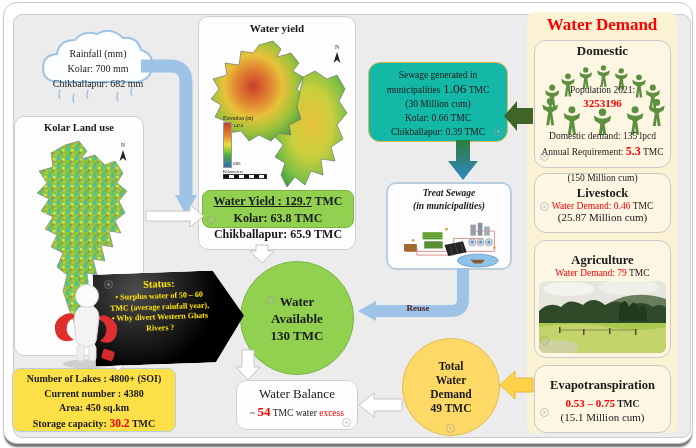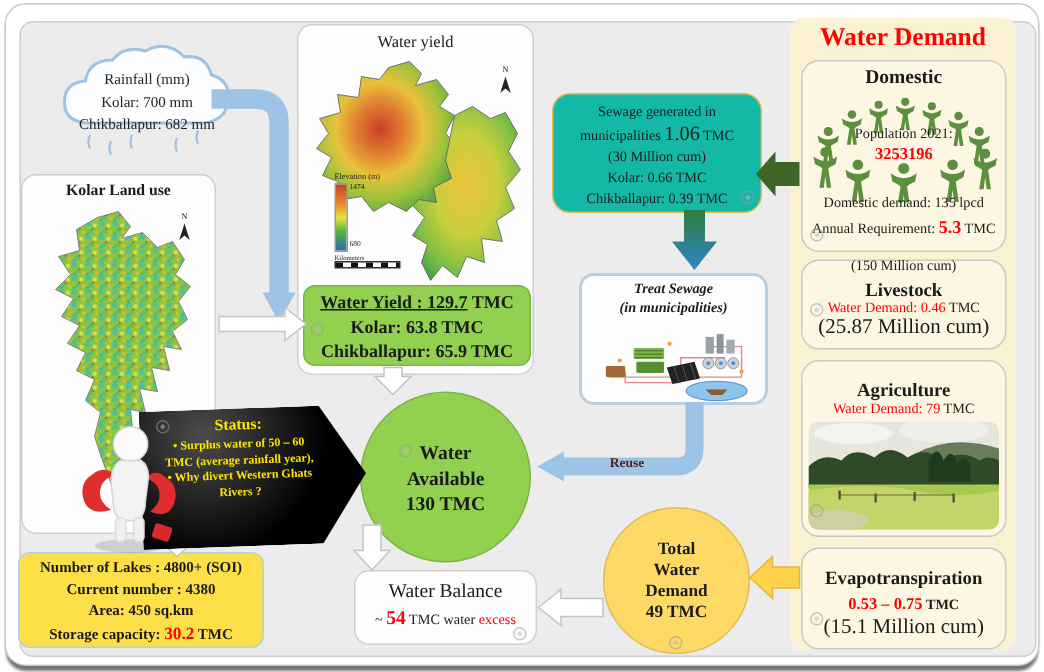--- a/index.html
+++ b/index.html
@@ -15,35 +15,35 @@
   
   #rain{left:28px;top:20px;width:140px;height:102px;z-index:2;}
   #rain svg{position:absolute;left:0;top:0;}
   #rain .txt{position:absolute;left:-8px;top:26px;width:156px;font-size:10px;line-height:15px;color:#222;}
   
   #landuse{left:14px;top:116px;width:130px;height:240px;}
   #landuse .ttl{font-size:10.5px;font-weight:bold;padding-top:5px;}
   #landuse svg.map{position:absolute;left:6px;top:22px;}
   
   #yieldpanel{left:198px;top:16px;width:158px;height:234px;}
-  #yieldpanel .ttl{font-size:11px;font-weight:normal;padding-top:5px;}
+  #yieldpanel .ttl{font-size:11px;font-weight:bold;padding-top:5px;}
   #yieldpanel svg.map{position:absolute;left:4px;top:22px;}
   .legend{position:absolute;left:24px;top:98px;width:46px;z-index:3;}
   .legend .lt{font-size:5.5px;text-align:left;}
   .legend .bar{width:7px;height:44px;margin-top:1px;
     background:linear-gradient(#c8402a,#e8892e 30%,#e8e23a 50%,#50b43a 72%,#2f6ab8);border:0.5px solid #999;}
   .legend .mx{position:absolute;left:10px;top:8px;font-size:5px;}
   .legend .mn{position:absolute;left:10px;top:46px;font-size:5px;}
   .scalebar{position:absolute;left:24px;top:152px;width:44px;z-index:3;}
   .scalebar .sb{height:2.5px;background:repeating-linear-gradient(90deg,#111 0 5px,#fff 5px 10px);border:0.5px solid #333;}
   .scalebar .sl{font-size:4.5px;text-align:left;}
   .north{z-index:3;width:12px;text-align:center;}
   .north .n{font-size:5.5px;line-height:5px;color:#222;}
   
-  #yieldresult{left:202px;top:190px;width:152px;height:54px;background:#92d050;border:1.5px solid #79b544;
+  #yieldresult{left:202px;top:190px;width:152px;height:38px;background:#92d050;border:1.5px solid #79b544;
     border-radius:8px;z-index:3;font-size:12px;font-weight:bold;line-height:16.5px;padding-top:2px;}
   #yieldresult .u{text-decoration:underline;}
   
   #sewage{left:368px;top:62px;width:140px;height:80px;background:#14b8a6;border:1px solid #dcb84e;
     border-radius:12px;z-index:2;font-size:9.5px;line-height:14px;padding-top:5px;}
   #sewage .big{font-size:13.5px;}
   
   #treat{left:386px;top:182px;width:126px;height:88px;border:2px solid #b9cede;border-radius:10px;
     background:#fdfdfd;z-index:2;font-size:9.5px;font-weight:bold;line-height:13px;padding-top:3px;font-style:italic;}
   #treat svg{position:absolute;left:6px;top:36px;}
@@ -87,21 +87,21 @@
   #dom .pl{top:44px;}
   #dom .pv{top:56px;color:#f00;font-weight:bold;font-size:11px;}
   #dom .dd{top:90px;}
   #dom .ar{top:103px;}
   #dom .ar .v{color:#f00;font-weight:bold;font-size:12px;}
   #dom .sub{top:117px;margin-top:15px;}
   #liv{top:161px;height:60px;}
   .pbox .h2{font-size:12.5px;font-weight:bold;padding-top:12px;}
   .pbox .rl{font-size:9.5px;}
   .pbox .rl .r{color:#f00;}
-  .pbox .s{font-size:14px;}
+  .pbox .s{font-size:11px;}
   #agr{top:228px;height:118px;}
   #agr svg{display:block;margin:3px auto 0;border-radius:7px;}
   #eva{top:353px;height:68px;}
   #eva .rv{font-size:11px;color:#f00;font-weight:bold;}
   #eva .ru{font-size:9.5px;color:#1a1a1a;font-weight:bold;}
   
   #conn{position:absolute;left:0;top:0;z-index:4;pointer-events:none;}
   
   .wm{position:absolute;width:7px;height:7px;border:1px solid #9a9a9a;border-radius:50%;opacity:.55;z-index:7;
     background:radial-gradient(circle,#bbb 0 1px,transparent 2px);}

